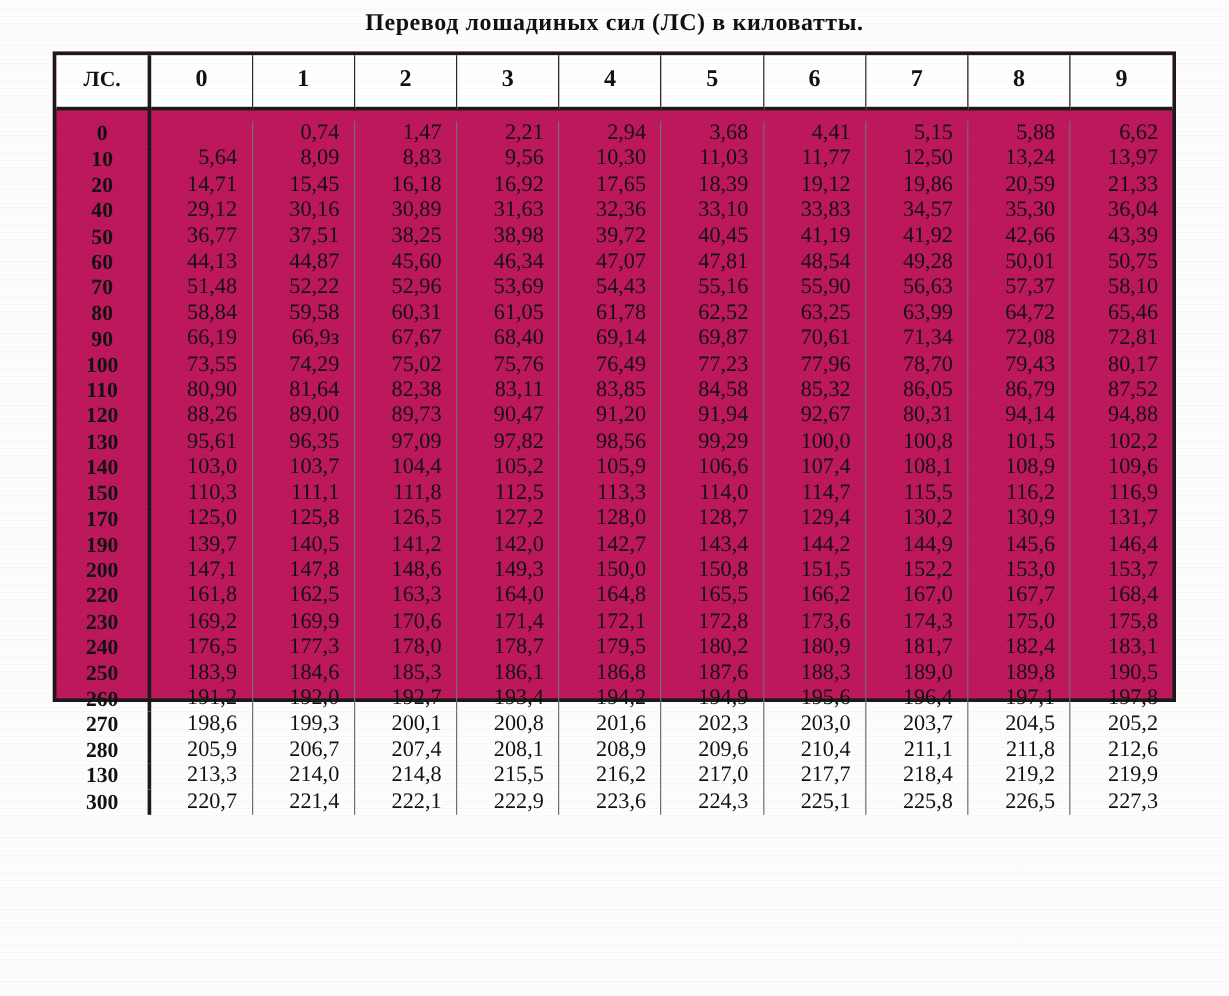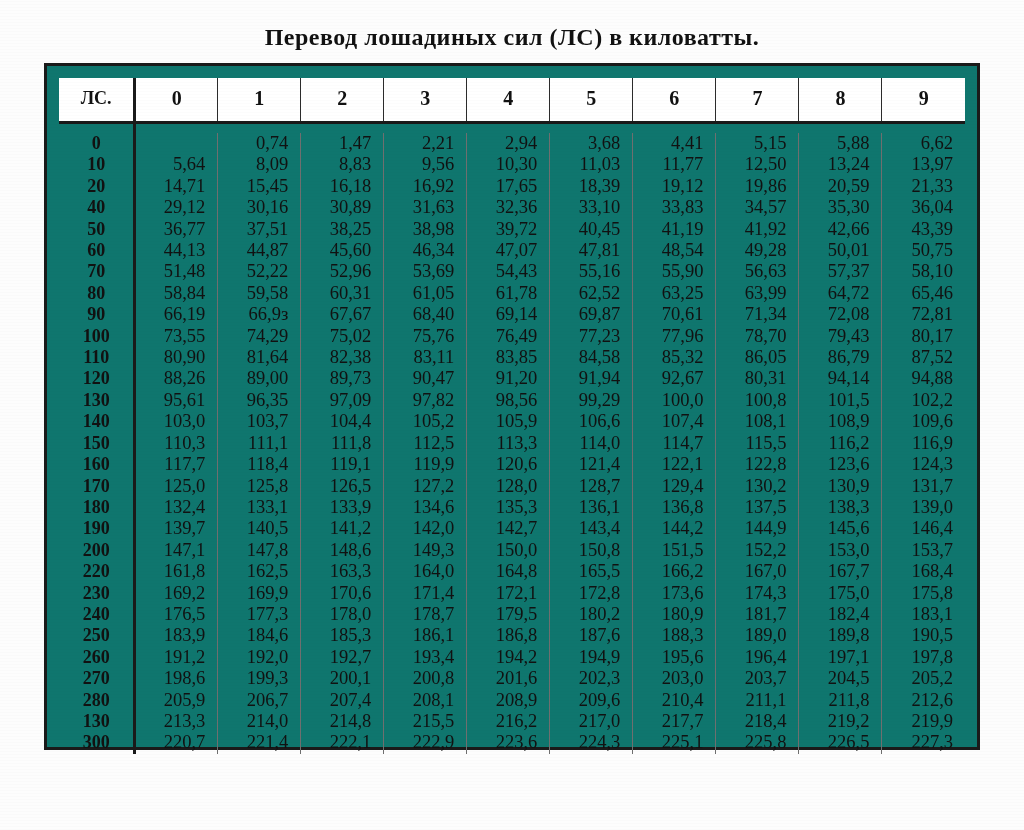--- a/index.html
+++ b/index.html
@@ -18,32 +18,32 @@
   .page {
     width: 1024px;
     height: 830px;
     position: relative;
     background: #fdfdfd;
   }
   .title {
     text-align: center;
     font-family: "Liberation Serif", serif;
     font-weight: bold;
-    font-size: 24px;
+    font-size: 20px;
     letter-spacing: 0.5px;
-    padding-top: 24px;
+    padding-top: 8px;
     padding-bottom: 6px;
     color: #111;
   }
   .table-frame {
     margin: 6px 44px 0 44px;
     border: 3px solid #1a1a1a;
-    background: #0f766e;
-    padding: 12px;
-    height: 687px;
+    background: #be185d;
+    padding: 0;
+    height: 542px;
     box-sizing: border-box;
     position: relative;
   }
   table.conv {
     border-collapse: collapse;
     width: 100%;
     table-layout: fixed;
     font-family: "Liberation Serif", serif;
   }
   table.conv col.c0 { width: 9.2%; }
@@ -337,59 +337,33 @@
             <td>111,8</td>
             <td>112,5</td>
             <td>113,3</td>
             <td>114,0</td>
             <td>114,7</td>
             <td>115,5</td>
             <td>116,2</td>
             <td>116,9</td>
           </tr>
           <tr>
-            <td class="rowhead">160</td>
-            <td>117,7</td>
-            <td>118,4</td>
-            <td>119,1</td>
-            <td>119,9</td>
-            <td>120,6</td>
-            <td>121,4</td>
-            <td>122,1</td>
-            <td>122,8</td>
-            <td>123,6</td>
-            <td>124,3</td>
-          </tr>
-          <tr>
             <td class="rowhead">170</td>
             <td>125,0</td>
             <td>125,8</td>
             <td>126,5</td>
             <td>127,2</td>
             <td>128,0</td>
             <td>128,7</td>
             <td>129,4</td>
             <td>130,2</td>
             <td>130,9</td>
             <td>131,7</td>
           </tr>
           <tr>
-            <td class="rowhead">180</td>
-            <td>132,4</td>
-            <td>133,1</td>
-            <td>133,9</td>
-            <td>134,6</td>
-            <td>135,3</td>
-            <td>136,1</td>
-            <td>136,8</td>
-            <td>137,5</td>
-            <td>138,3</td>
-            <td>139,0</td>
-          </tr>
-          <tr>
             <td class="rowhead">190</td>
             <td>139,7</td>
             <td>140,5</td>
             <td>141,2</td>
             <td>142,0</td>
             <td>142,7</td>
             <td>143,4</td>
             <td>144,2</td>
             <td>144,9</td>
             <td>145,6</td>

